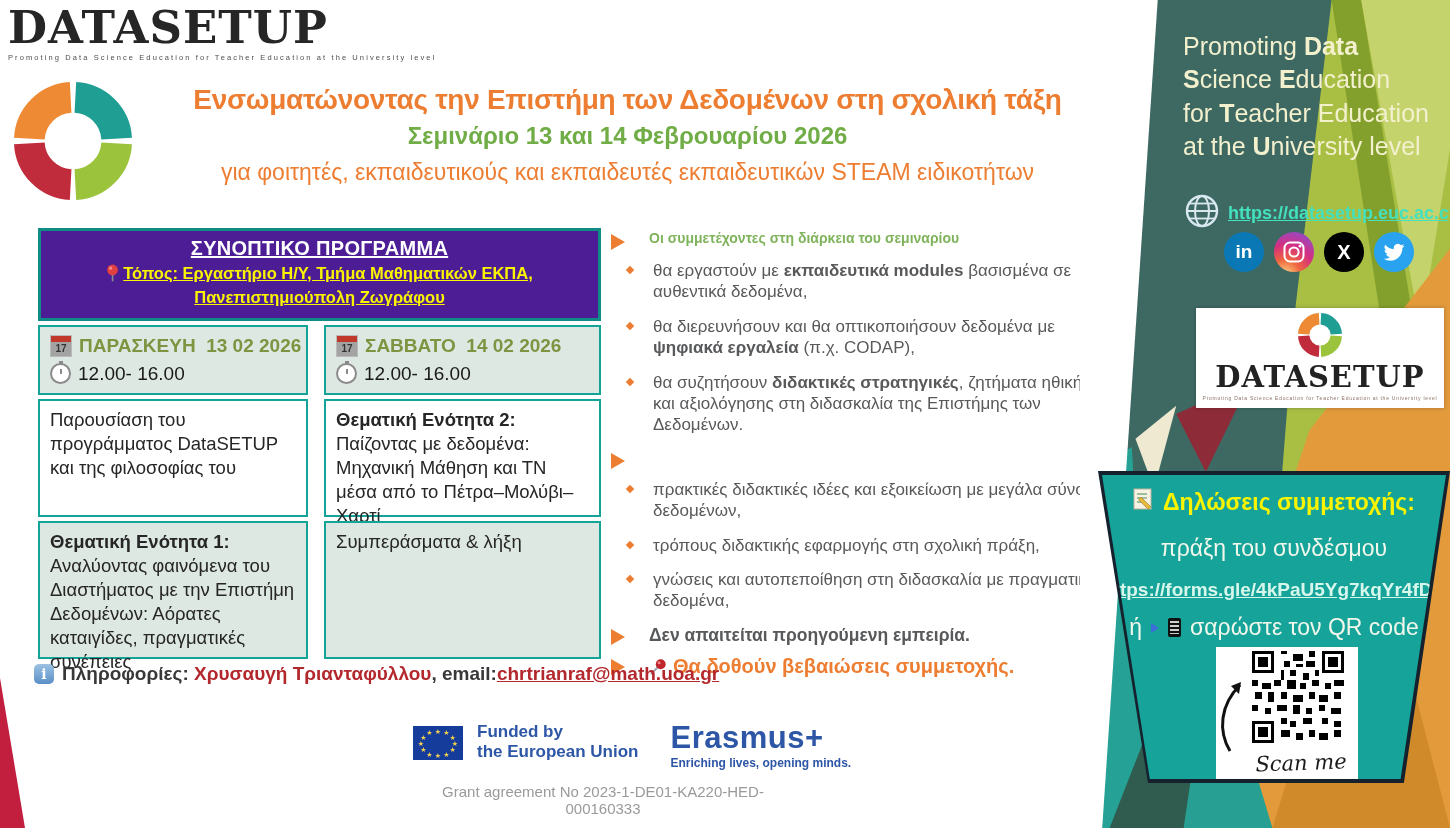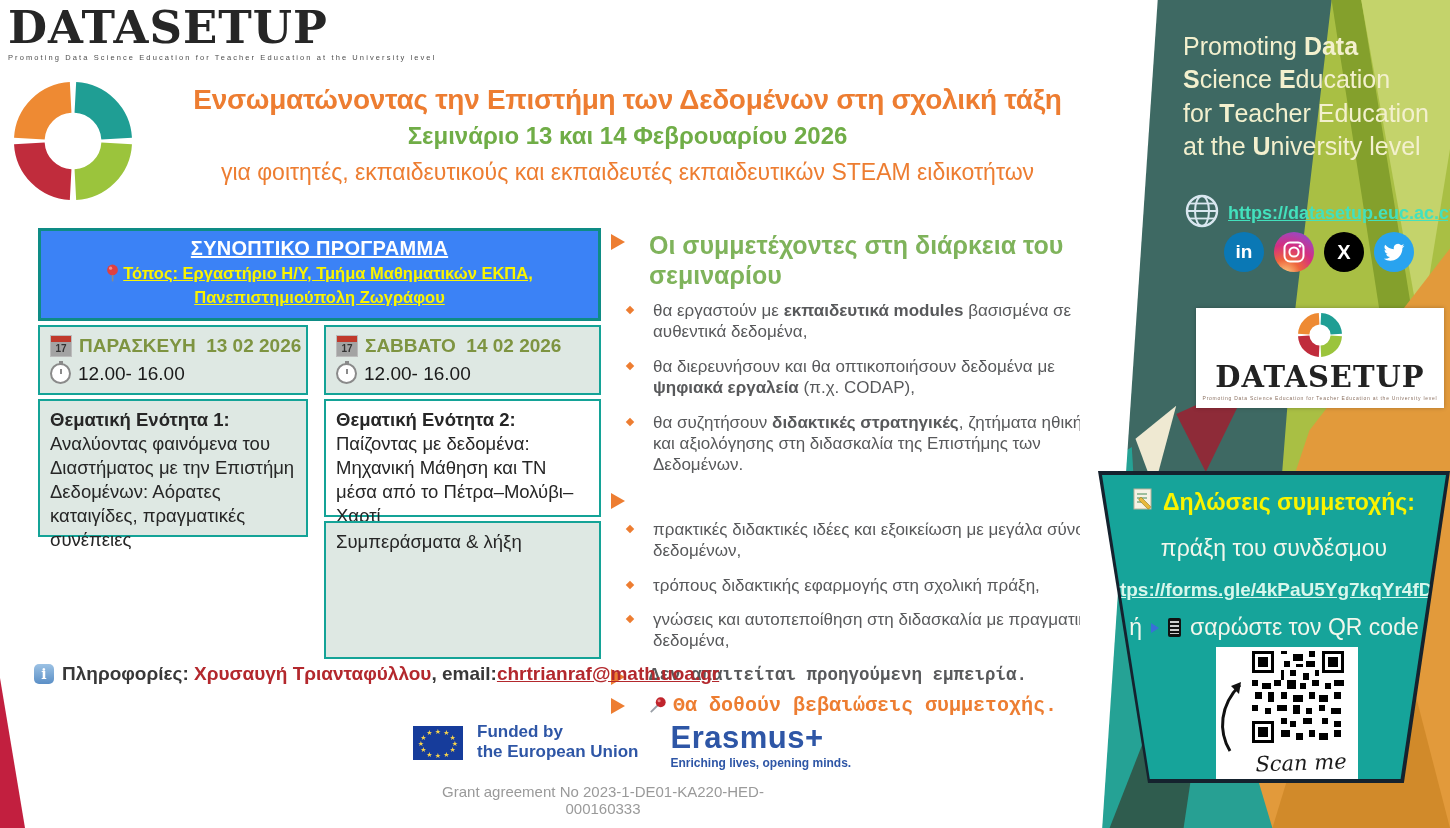--- a/index.html
+++ b/index.html
@@ -19,21 +19,21 @@
   .logo-mark svg,{display:block;}
 
   
   .hero{position:absolute;left:140px;top:84px;width:975px;text-align:center;}
   .hero-title{font-size:28px;font-weight:bold;color:#ED7D31;letter-spacing:-0.3px;}
   .hero-sub{margin-top:6px;font-size:24px;font-weight:bold;color:#70AD47;}
   .hero-aud{margin-top:9px;font-size:23px;color:#ED7D31;}
 
   
   .program{position:absolute;left:38px;top:228px;width:563px;}
-  .tbl-header{background:#3b82f6;border:3px solid #0E8C85;padding:6px 8px 9px 8px;text-align:center;}
+  .tbl-header{background:#4c1d95;border:3px solid #0E8C85;padding:6px 8px 9px 8px;text-align:center;}
   .tbl-title{color:#ffffff;font-size:20px;font-weight:bold;text-decoration:underline;letter-spacing:0.3px;}
   .tbl-loc{margin-top:3px;color:#FAF400;font-size:16.5px;font-weight:bold;text-decoration:underline;line-height:1.3;}
   .pin-icon{display:inline-block;vertical-align:-3px;margin-right:4px;}
   .tbl-grid{display:grid;grid-template-columns:270px 277px;column-gap:16px;margin-top:4px;}
   .col{display:flex;flex-direction:column;row-gap:4px;}
   .cell{border:2.5px solid #14A397;padding:7px 10px;box-sizing:border-box;font-size:18.5px;color:#262626;line-height:1.3;}
   .cell-date{height:70px;background:#DEE8E3;}
   .cell-a{height:118px;background:#ffffff;}
   .cell-b{height:138px;background:#DEE8E3;}
   .date-line{display:flex;align-items:center;gap:7px;font-weight:bold;color:#7E9441;font-size:19px;white-space:pre;}
@@ -44,25 +44,25 @@
   .cal-icon::before{content:"";position:absolute;left:0;top:0;right:0;height:6px;background:#C0392B;}
   .clock-icon{width:17px;height:17px;border:2px solid #8a8a8a;border-radius:50%;position:relative;flex:0 0 auto;background:#fff;}
   .clock-icon::before{content:"";position:absolute;left:50%;top:-4px;width:4px;height:3px;background:#8a8a8a;transform:translateX(-50%);}
   .clock-icon::after{content:"";position:absolute;left:48%;top:20%;width:2px;height:5px;background:#8a8a8a;}
 
   
   .details{position:absolute;left:607px;top:230px;width:497px;}
   .sec-head{display:flex;margin-bottom:10px;}
   .tri-icon{width:0;height:0;border-left:14px solid #ED7D31;border-top:8px solid transparent;
             border-bottom:8px solid transparent;margin:4px 24px 0 4px;flex:0 0 auto;}
-  .sec-head-text{font-size:25px;font-weight:bold;color:#7FB35B;line-height:1.2;}
+  .sec-head-text{font-size:14px;font-weight:bold;color:#7FB35B;line-height:1.2;}
   .blist{margin:0 0 4px 0;padding:0;list-style:none;}
   .blist li{position:relative;margin:0 0 13px 46px;font-size:17px;color:#58595B;line-height:1.26;}
   .blist li::before{content:"";position:absolute;left:-26px;top:7px;width:6px;height:6px;background:#ED7D31;transform:rotate(45deg);}
-  .note{display:flex;margin-bottom:9px;font-family:Liberation Mono, monospace;}
+  .note{display:flex;margin-bottom:9px;}
   .note-text1{font-size:17.5px;font-weight:bold;color:#58595B;}
   .note-text2{font-size:20px;font-weight:bold;color:#ED7D31;}
   .pinpush-icon{display:inline-block;vertical-align:-3px;margin-right:6px;}
 
   
   .contact{position:absolute;left:34px;top:663px;display:flex;align-items:center;font-size:19px;color:#383838;}
   .info-icon{width:20px;height:20px;border-radius:5px;background:linear-gradient(#9cc2e4,#5b8fc6);
              color:#fff;font-family:"DejaVu Serif",serif;font-weight:bold;font-size:14px;text-align:center;
              line-height:20px;margin-right:8px;flex:0 0 auto;}
   .contact .lbl{font-weight:bold;}
@@ -175,20 +175,23 @@
       </div>
     </div>
     <div class="tbl-grid">
       <div class="col">
         <div class="cell cell-date">
           <div class="date-line"><span class="cal-icon">17</span><span>ΠΑΡΑΣΚΕΥΗ  13 02 2026</span></div>
           <div class="time-line">
               <span class="clock-icon"></span>
               <span>12.00- 16.00</span>
             </div>
+        </div>
+        <div class="cell cell-a">
+          <div>Παρουσίαση του προγράμματος DataSETUP και της φιλοσοφίας του</div>
         </div>
         <div class="cell cell-b">
           <div class="sess-title">Θεματική Ενότητα 1:</div>
           <div>Αναλύοντας φαινόμενα του Διαστήματος με την Επιστήμη Δεδομένων: Αόρατες καταιγίδες, πραγματικές συνέπειες</div>
         </div>
       </div>
       <div class="col">
         <div class="cell cell-date">
           <div class="date-line"><span class="cal-icon">17</span><span>ΣΑΒΒΑΤΟ  14 02 2026</span></div>
           <div class="time-line">

